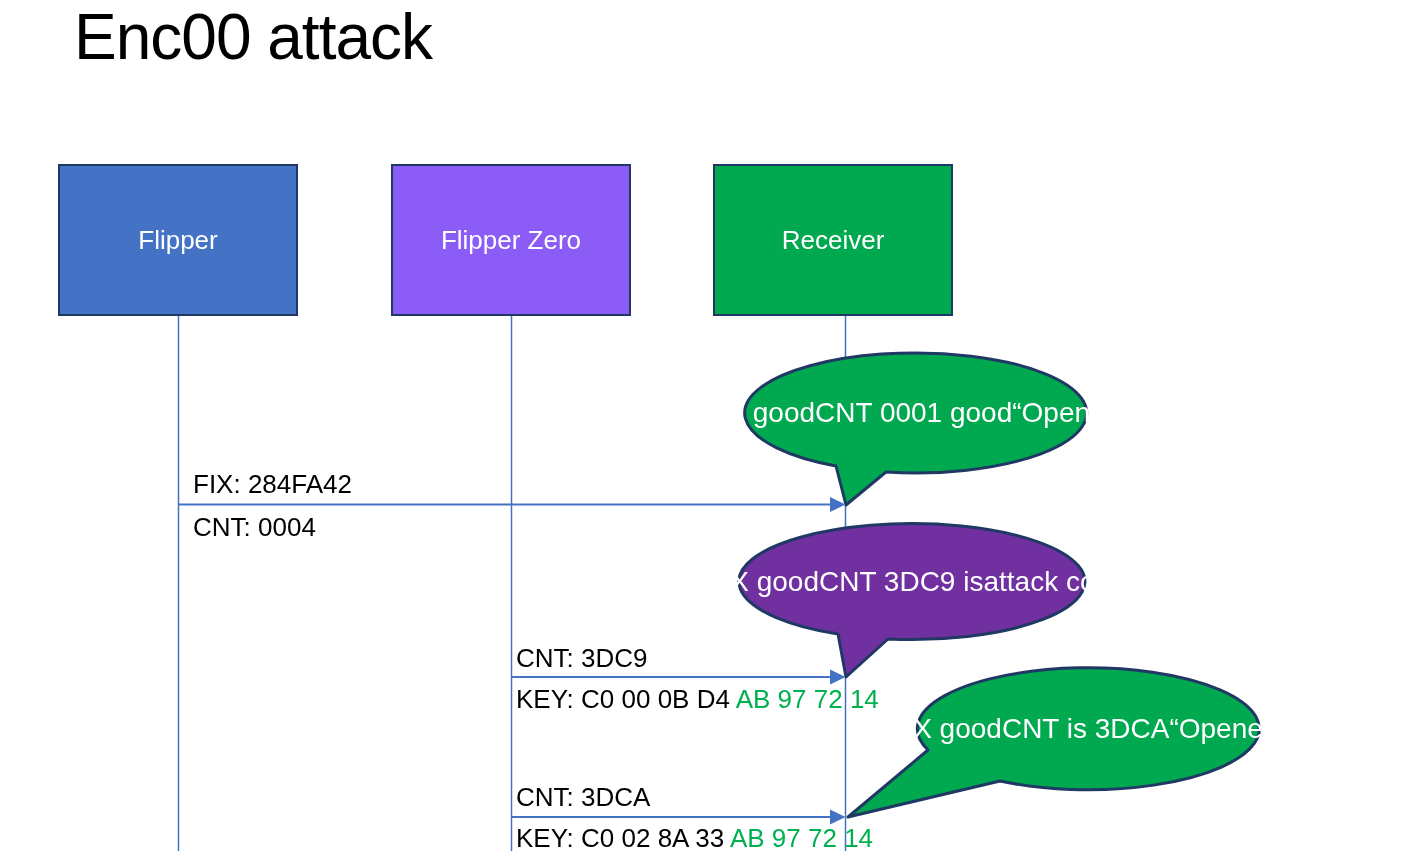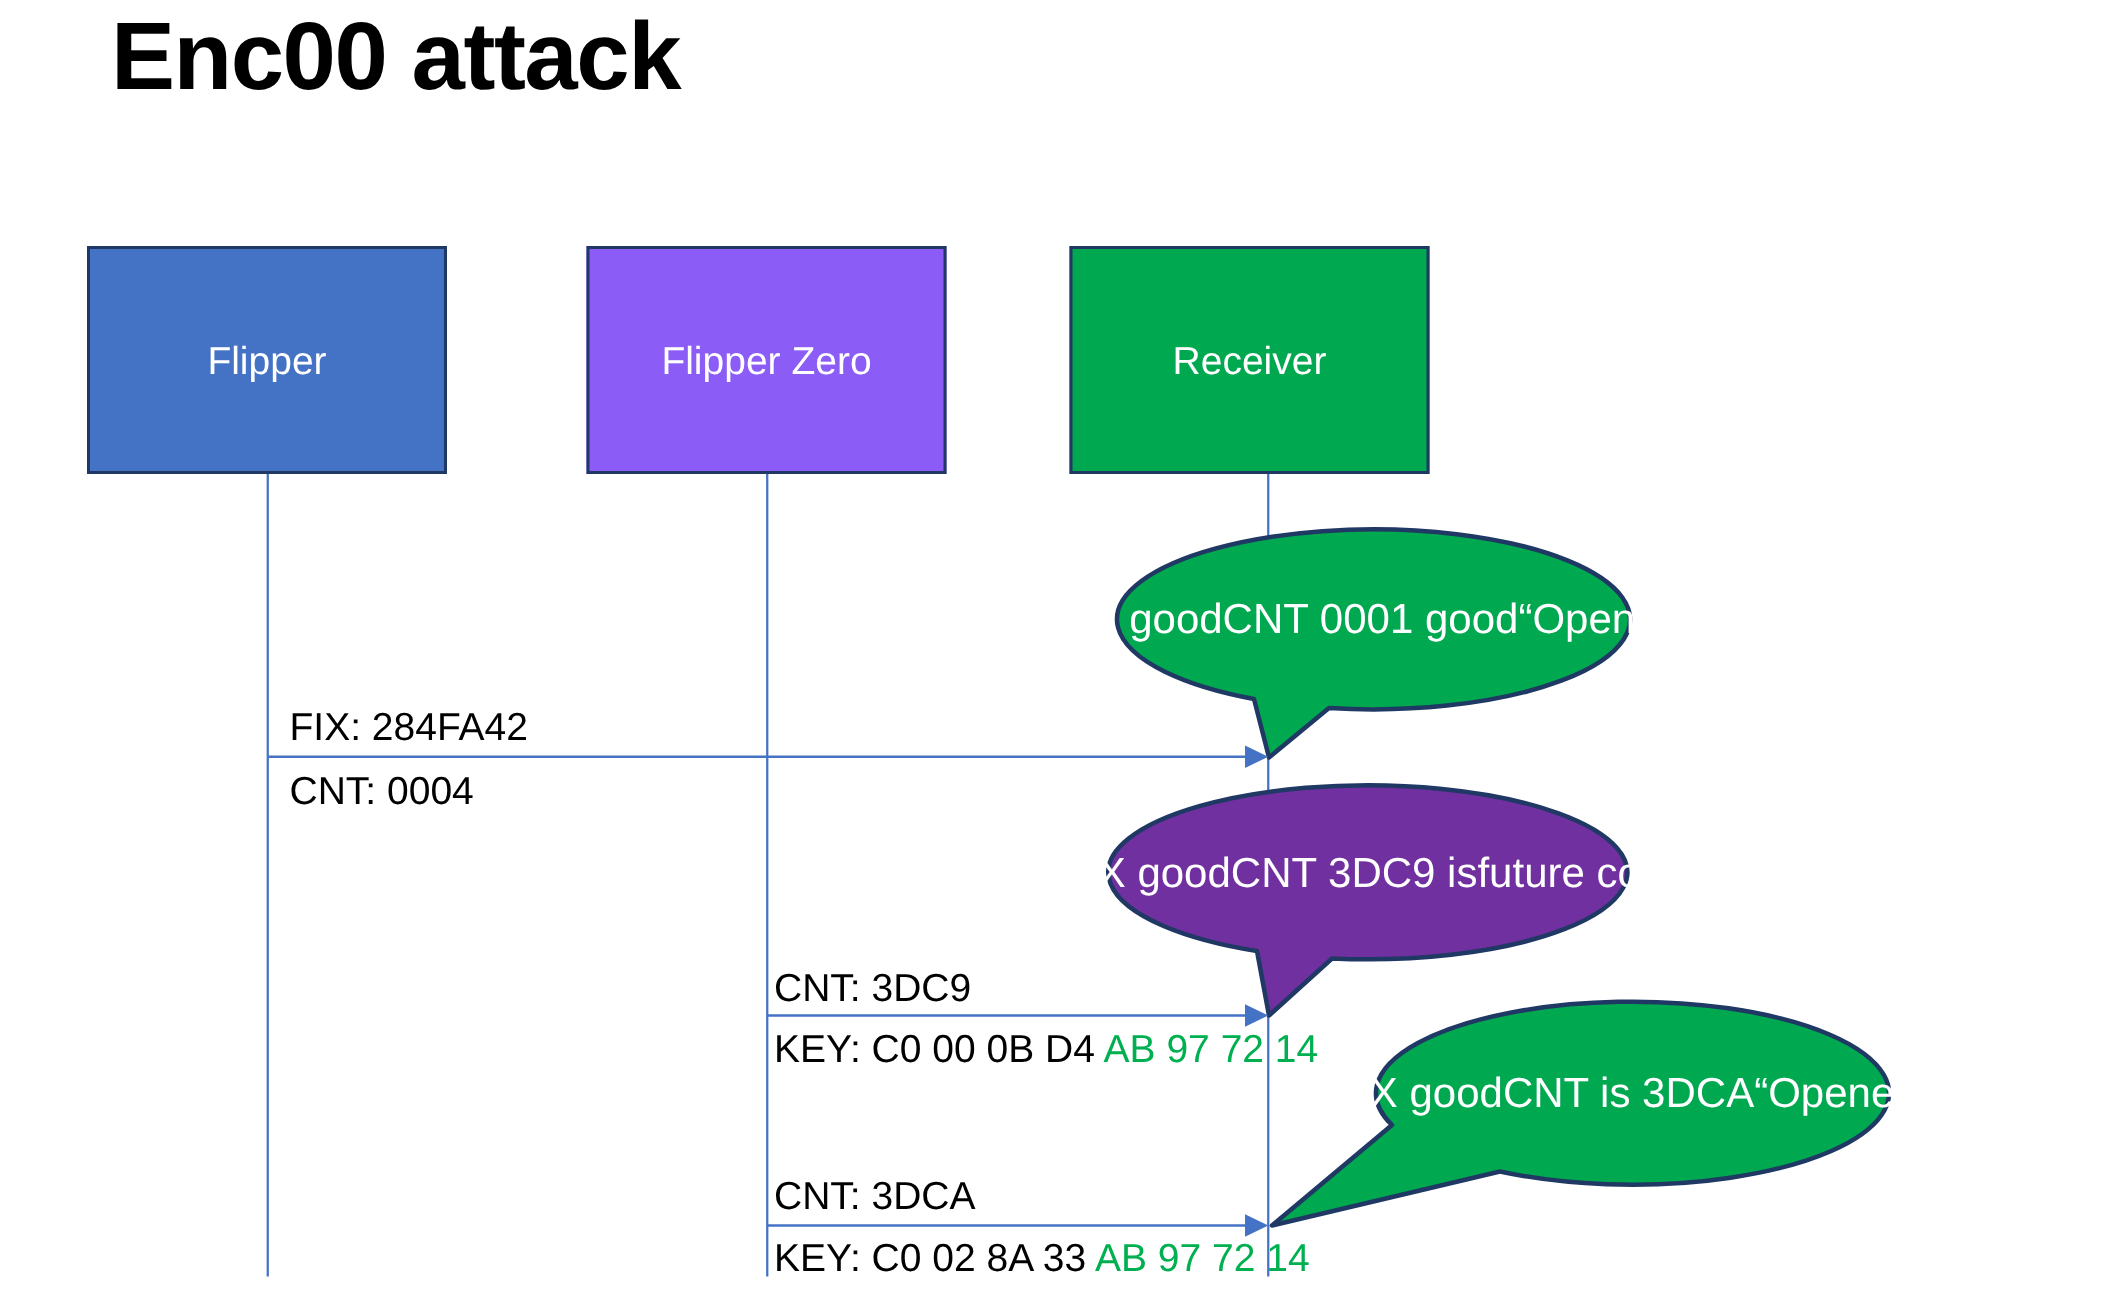--- a/index.html
+++ b/index.html
@@ -1,21 +1,21 @@
 <!DOCTYPE html>
 <html><head>
 <meta charset="utf-8">
 <style>
   html,body{margin:0;padding:0;background:#fff;}
   .canvas{
     position:relative;width:1408px;height:859px;background:#ffffff;
     font-family:"Liberation Sans",sans-serif;overflow:hidden;
   }
   .slide-title{
-    position:absolute;left:74px;top:0px;font-size:64px;font-weight:700;
+    position:absolute;left:74px;top:0px;font-size:64px;font-weight:400;
     letter-spacing:-1px;white-space:nowrap;
   }
   .actor{
     position:absolute;top:164px;width:240px;height:152px;
     border:2.5px solid #1F3864;box-sizing:border-box;
     display:flex;align-items:center;justify-content:center;
     color:#fff;font-size:26px;
   }
   .actor-remote{left:58px;}
   .actor-flipper{left:391px;}
@@ -89,21 +89,21 @@
   </div>
 
   <div class="bubble-text bt1">
     <div>FIX good</div>
     <div>CNT 0001 good</div>
     <div>“Opened”</div>
   </div>
   <div class="bubble-text bt2">
     <div>FIX good</div>
     <div>CNT 3DC9 is</div>
-    <div>future code</div>
+    <div>attack code</div>
   </div>
   <div class="bubble-text bt3">
     <div>FIX good</div>
     <div>CNT is 3DCA</div>
     <div>“Opened”</div>
   </div>
 
 </div>
 
 </body></html>

